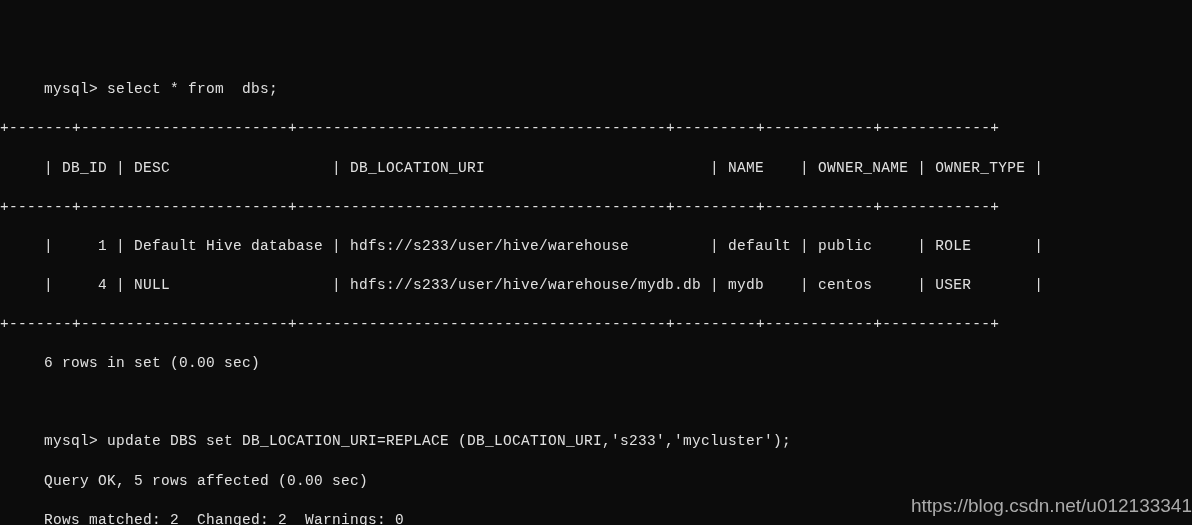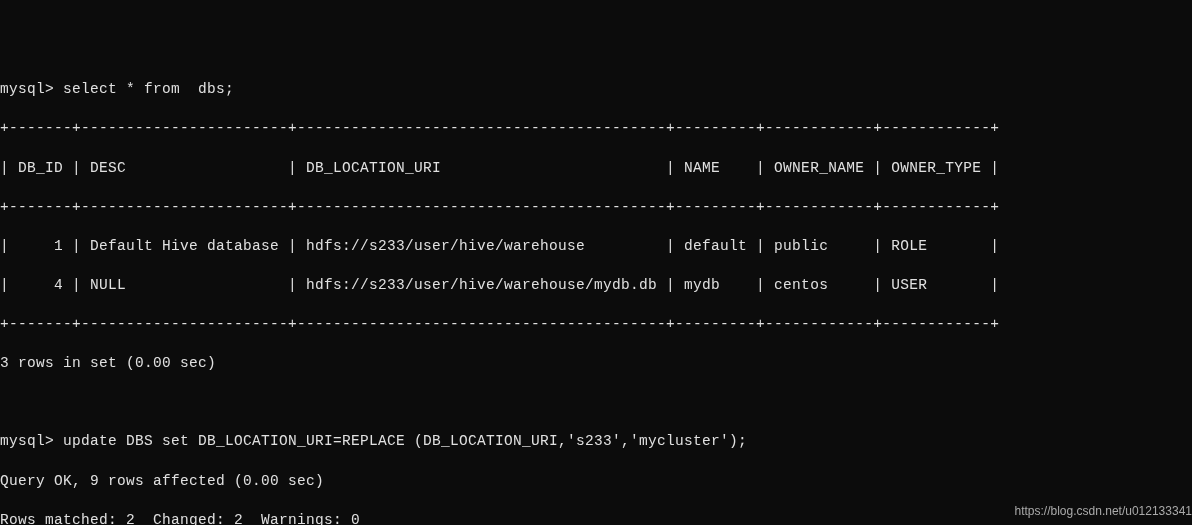--- a/index.html
+++ b/index.html
@@ -10,49 +10,49 @@
       font-size: 14.5px;
       line-height: 1.35;
       letter-spacing: 0.3px;
       padding: 2px 0;
       width: 1192px;
       height: 525px;
       overflow: hidden;
       position: relative;
       white-space: pre;
     }
-    .prompt-line { white-space: pre; }
+    .prompt-line { white-space: pre; padding-left: 44px; }
     .sep-line { white-space: pre; color: #e0e0e0; }
     .watermark {
       position: absolute;
       bottom: 6px;
       right: 0;
       color: #aaa;
       font-family: Arial, sans-serif;
-      font-size: 12px;
+      font-size: 19px;
       letter-spacing: 0;
       white-space: nowrap;
     }
   </style>
 </head>
 <body>
 
 
 
 <div class="prompt-line">mysql&gt; select * from  dbs;</div>
 <div class="sep-line">+-------+-----------------------+-----------------------------------------+---------+------------+------------+</div>
 <div class="prompt-line">| DB_ID | DESC                  | DB_LOCATION_URI                         | NAME    | OWNER_NAME | OWNER_TYPE |</div>
 <div class="sep-line">+-------+-----------------------+-----------------------------------------+---------+------------+------------+</div>
 <div class="prompt-line">|     1 | Default Hive database | hdfs://s233/user/hive/warehouse         | default | public     | ROLE       |</div>
 <div class="prompt-line">|     4 | NULL                  | hdfs://s233/user/hive/warehouse/mydb.db | mydb    | centos     | USER       |</div>
 <div class="sep-line">+-------+-----------------------+-----------------------------------------+---------+------------+------------+</div>
-<div class="prompt-line">3 rows in set (0.00 sec)</div>
+<div class="prompt-line">6 rows in set (0.00 sec)</div>
 <div class="prompt-line"> </div>
 <div class="prompt-line">mysql&gt; update DBS set DB_LOCATION_URI=REPLACE (DB_LOCATION_URI,'s233','mycluster');</div>
-<div class="prompt-line">Query OK, 9 rows affected (0.00 sec)</div>
+<div class="prompt-line">Query OK, 5 rows affected (0.00 sec)</div>
 <div class="prompt-line">Rows matched: 2  Changed: 2  Warnings: 0</div>
 
 
 
 
 
 
 
 
 

